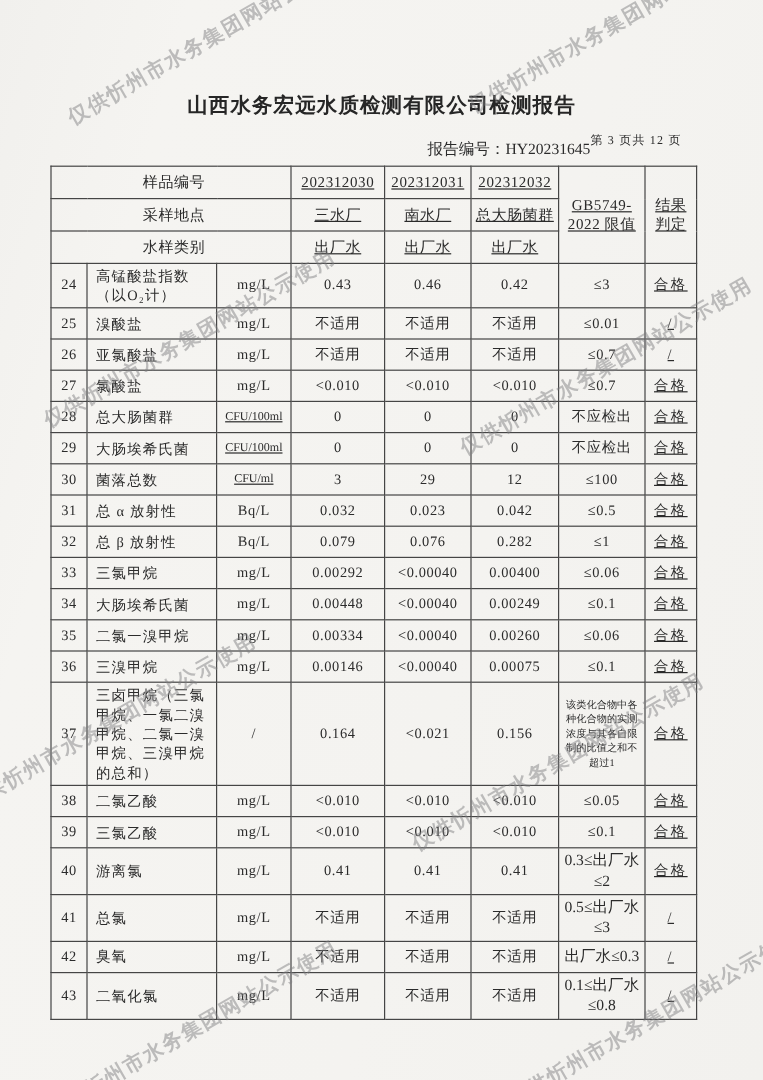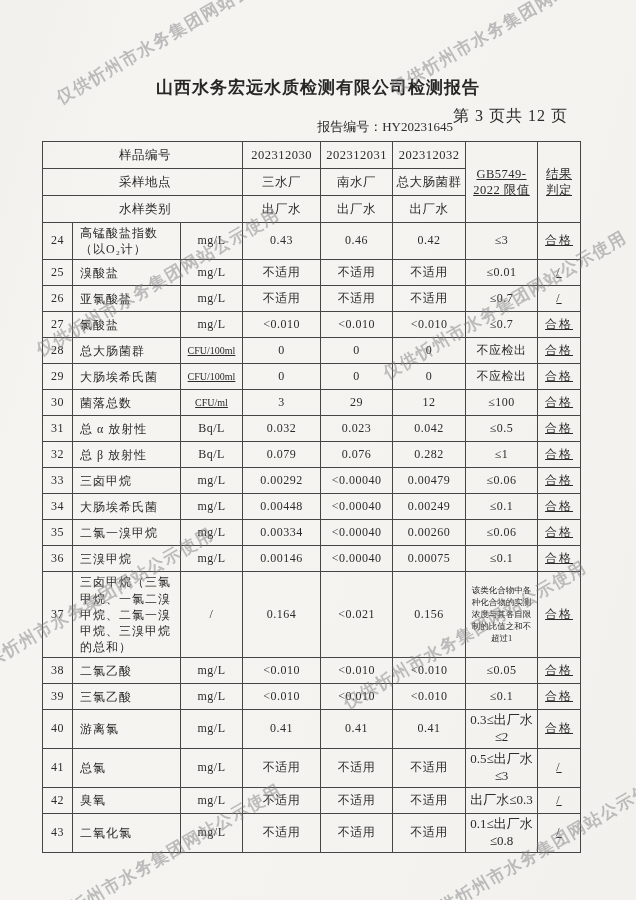--- a/index.html
+++ b/index.html
@@ -49,21 +49,21 @@
     color:#262626;
   }
   .meta{
     width:538px;
     margin:16px 0 5px 42px;
     display:flex;
     justify-content:flex-end;
     align-items:flex-end;
     font-size:13px;
   }
-  .meta .page-ind{position:relative;top:-9px;margin-right:12px;font-size:16px;letter-spacing:1px;}
+  .meta .page-ind{position:relative;top:-9px;margin-right:12px;font-size:10px;letter-spacing:1px;}
   
   table.results{
     width:538px;
     margin-left:42px;
     border-collapse:collapse;
     table-layout:fixed;
     position:relative;
     z-index:2;
   }
   .results td,.results th{
@@ -73,21 +73,21 @@
     padding:2px 3px;
     font-weight:normal;
     font-size:12px;
     letter-spacing:0.5px;
     line-height:1.3;
     overflow:hidden;
   }
   .results thead tr{height:27px;}
   .results thead th{font-size:12.5px;}
   .head-label{letter-spacing:5px;text-indent:5px;}
-  .head-val{letter-spacing:2px;}
+  .head-val{letter-spacing:2px;text-decoration:underline;}
   .lim-head,.verdict-head{line-height:2.1;letter-spacing:2px;font-size:12.5px;text-decoration:underline;}
   .results tbody tr{height:26px;}
   .results tbody tr:nth-child(1){height:34px;}
   .results tbody tr:nth-child(14){height:84px;}
   td.name-cell{
     text-align:left;
     padding-left:7px;
     white-space:pre-line;
     letter-spacing:1px;
     line-height:1.35;
@@ -246,25 +246,25 @@
           <td class="name-cell">总 β 放射性</td>
           <td>Bq/L</td>
           <td>0.079</td>
           <td>0.076</td>
           <td>0.282</td>
           <td class="">≤1</td>
           <td class="verdict-cell">合格</td>
         </tr>
         <tr>
           <td>33</td>
-          <td class="name-cell">三卤甲烷</td>
+          <td class="name-cell">三氯甲烷</td>
           <td>mg/L</td>
           <td>0.00292</td>
           <td>&lt;0.00040</td>
-          <td>0.00479</td>
+          <td>0.00400</td>
           <td class="">≤0.06</td>
           <td class="verdict-cell">合格</td>
         </tr>
         <tr>
           <td>34</td>
           <td class="name-cell">大肠埃希氏菌</td>
           <td>mg/L</td>
           <td>0.00448</td>
           <td>&lt;0.00040</td>
           <td>0.00249</td>

